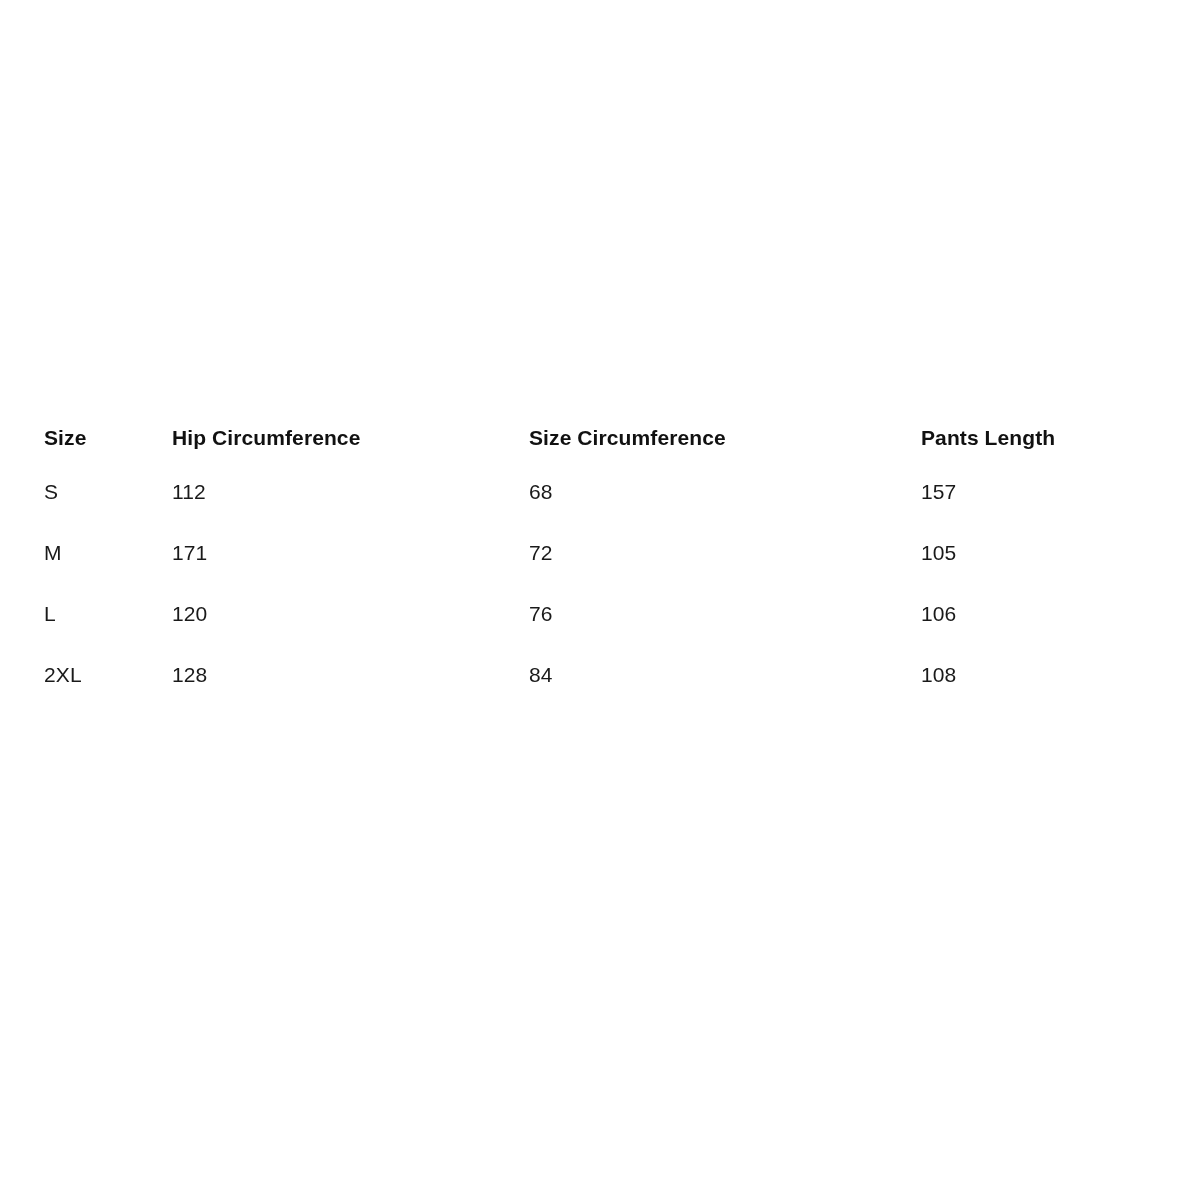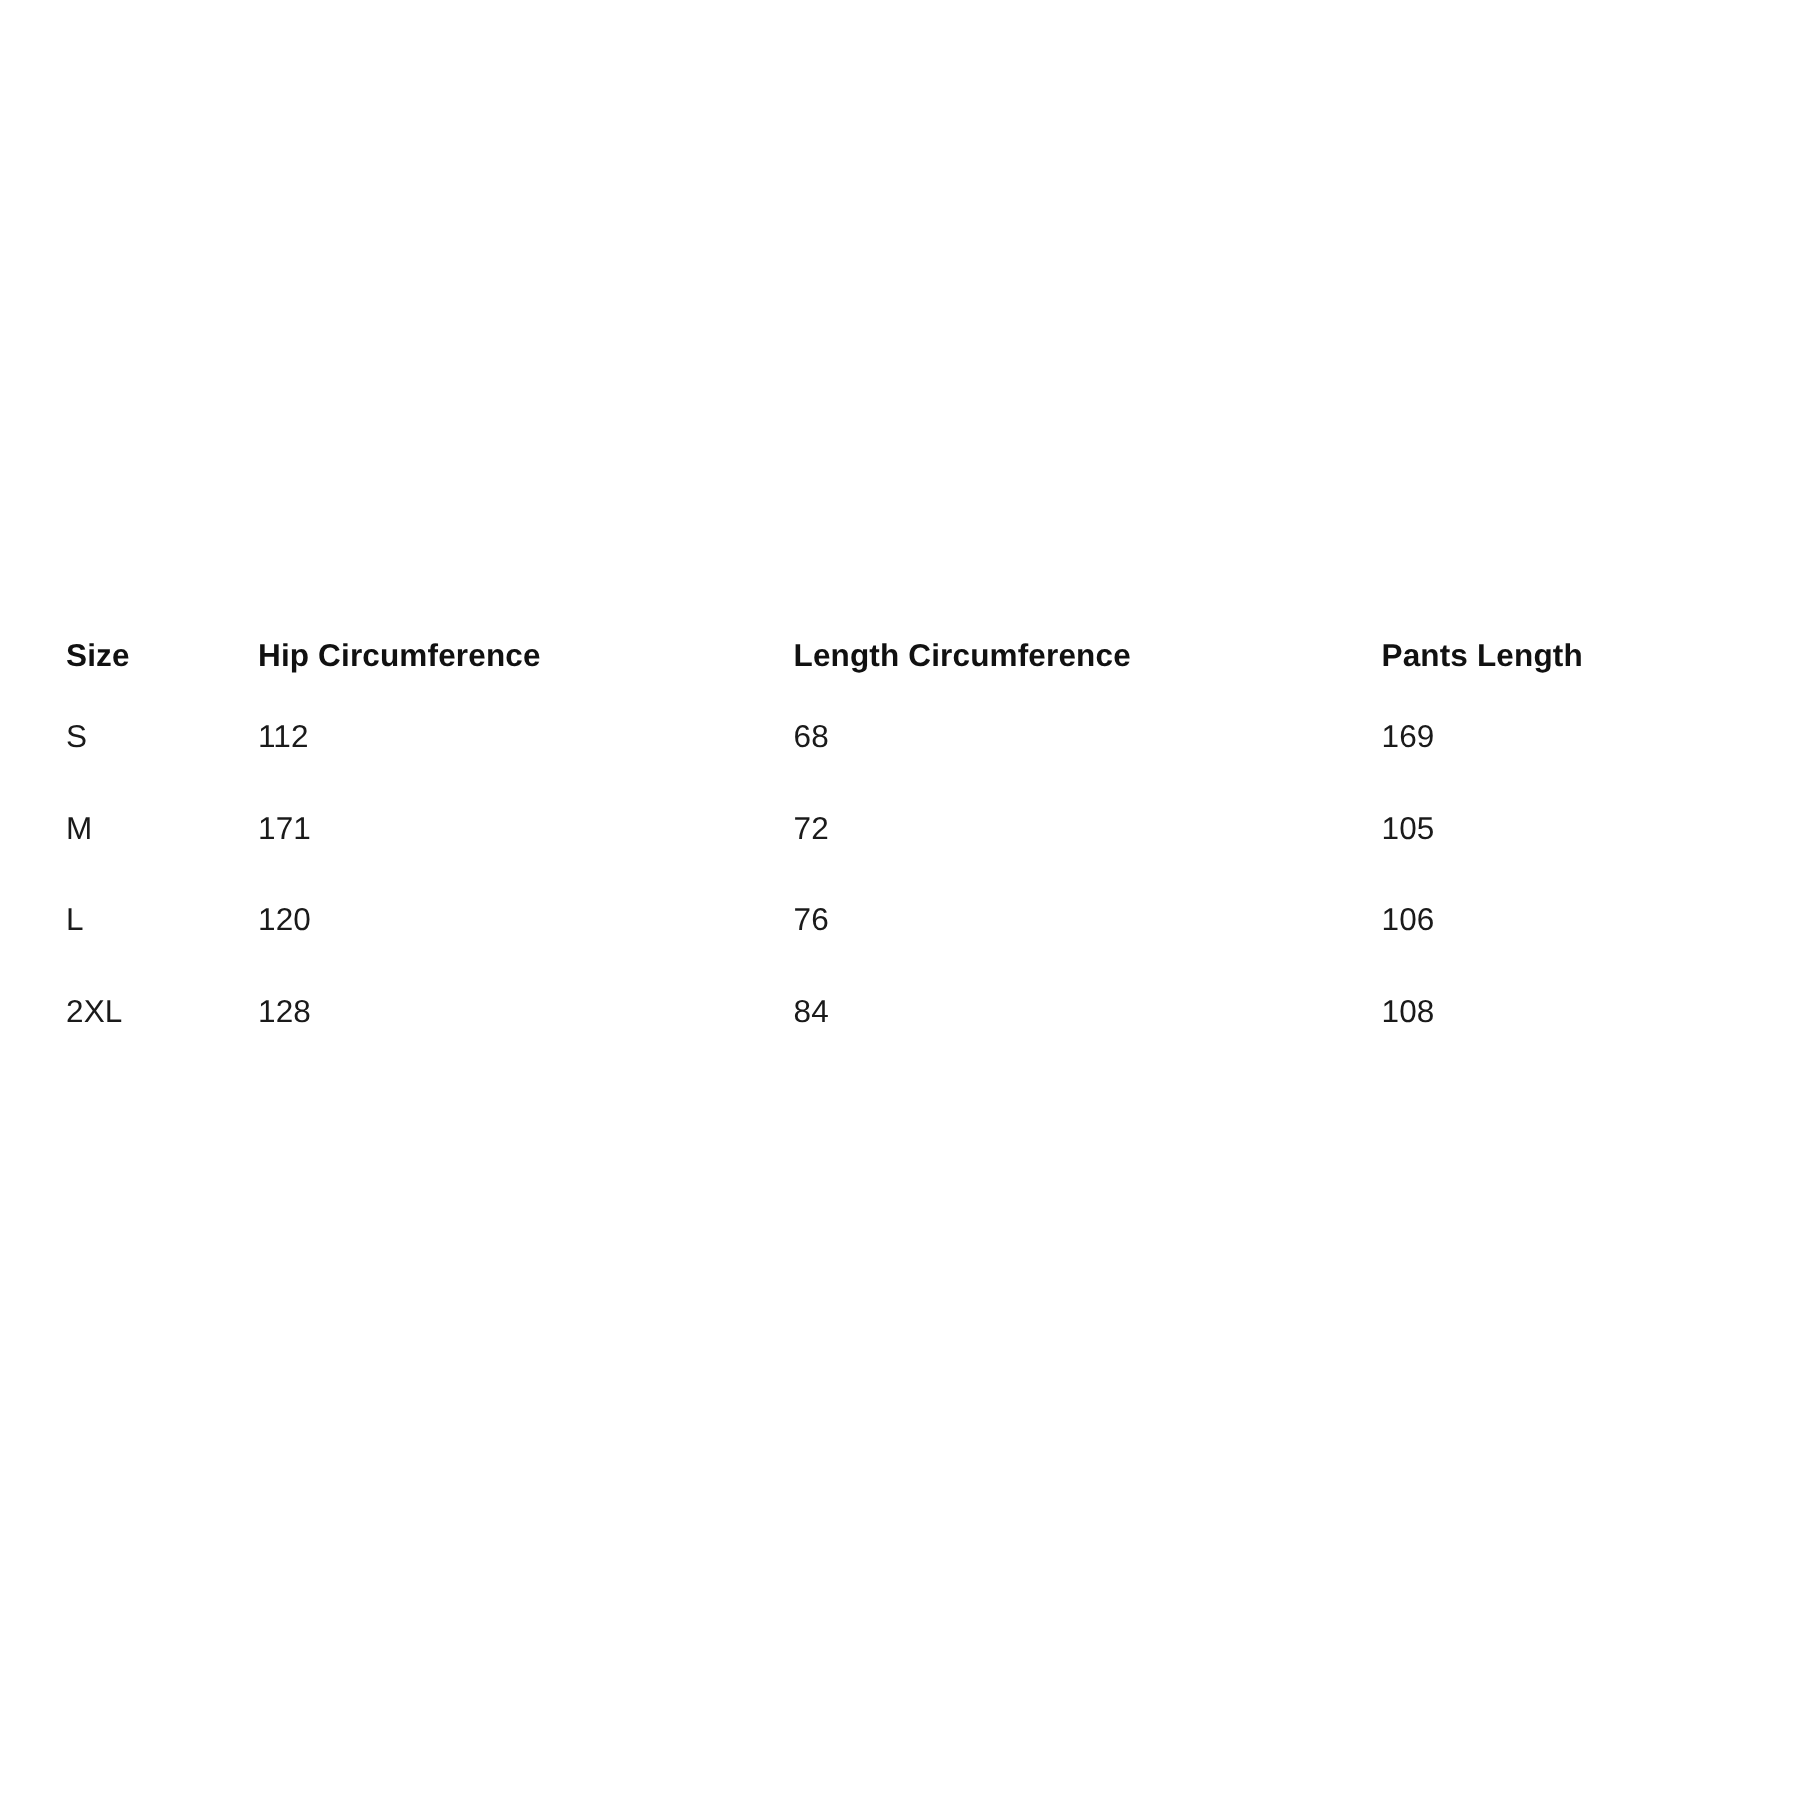--- a/index.html
+++ b/index.html
@@ -63,30 +63,30 @@
       <colgroup>
         <col class="c-size">
         <col class="c-hip">
         <col class="c-waist">
         <col class="c-length">
       </colgroup>
       <thead>
         <tr>
           <th>Size</th>
           <th>Hip Circumference</th>
-          <th>Length Circumference</th>
+          <th>Size Circumference</th>
           <th>Pants Length</th>
         </tr>
       </thead>
       <tbody>
         <tr>
           <td>S</td>
           <td>112</td>
           <td>68</td>
-          <td>169</td>
+          <td>157</td>
         </tr>
         <tr>
           <td>M</td>
           <td>171</td>
           <td>72</td>
           <td>105</td>
         </tr>
         <tr>
           <td>L</td>
           <td>120</td>

